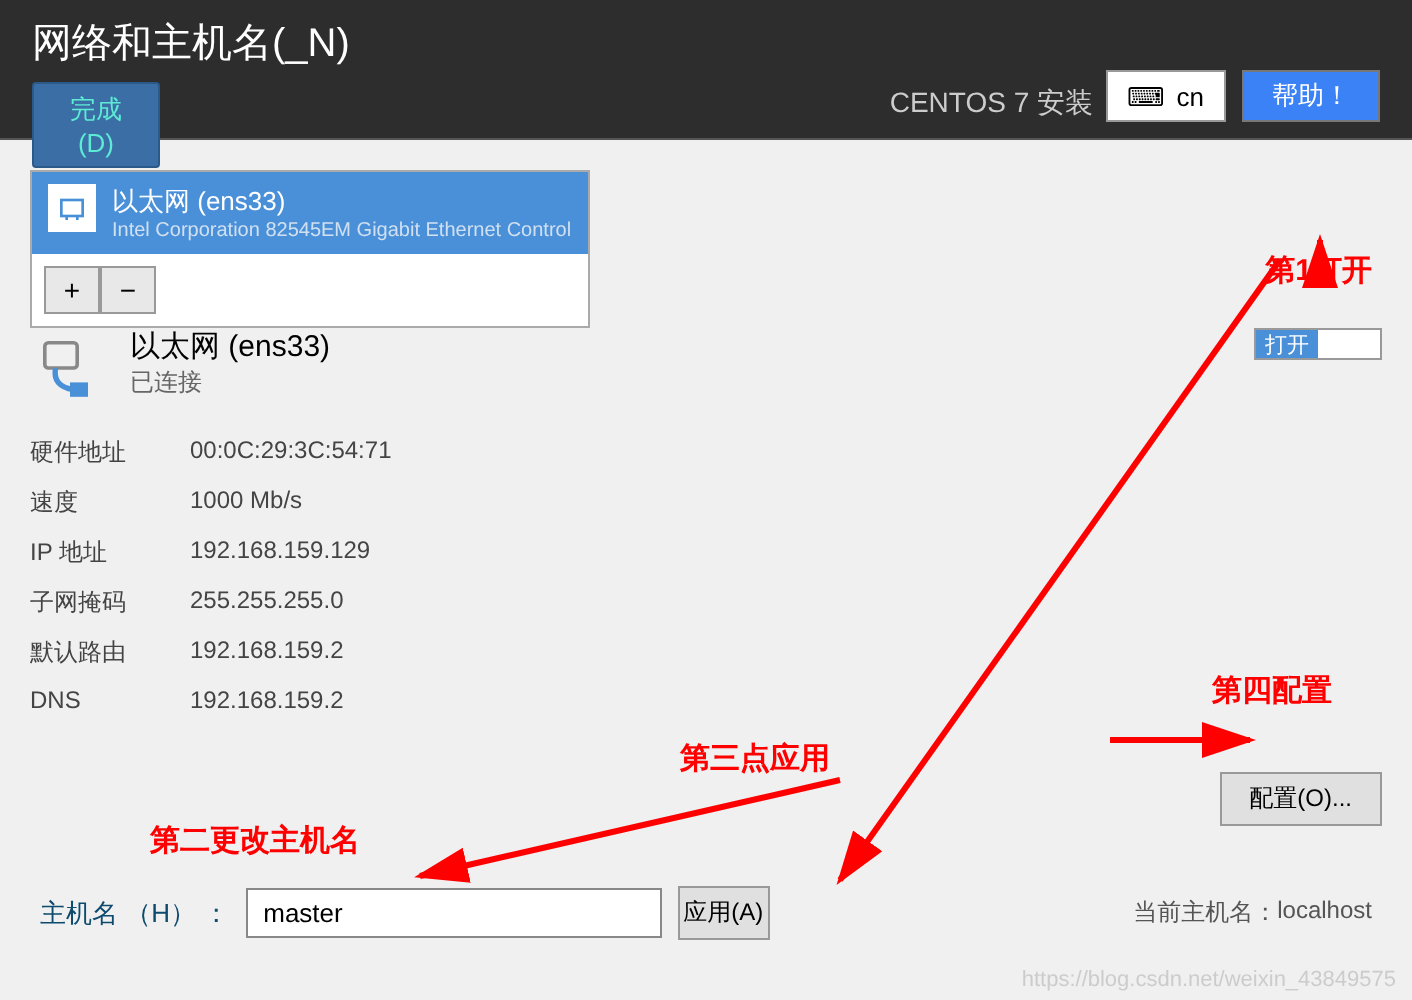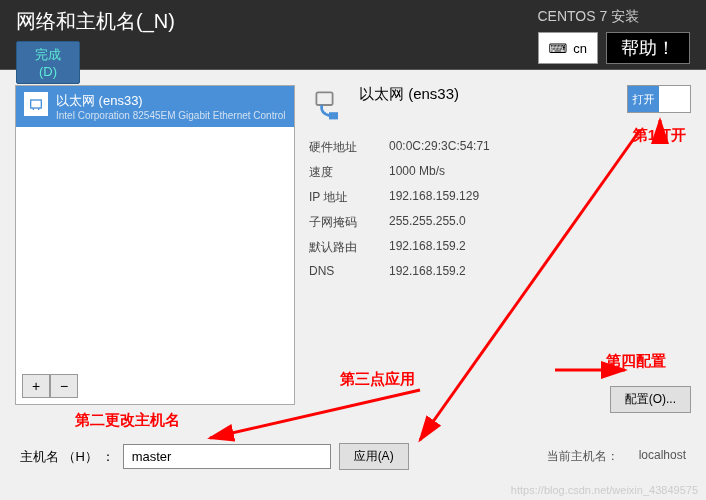--- a/index.html
+++ b/index.html
@@ -2,62 +2,62 @@
 <html><head>
   <meta charset="utf-8">
   <style>
     * { margin: 0; padding: 0; box-sizing: border-box; font-family: "Microsoft YaHei", sans-serif; }
     body { width: 706px; height: 500px; background: #f0f0f0; position: relative; overflow: hidden; }
     
     .header { background: #2d2d2d; color: #fff; height: 70px; padding: 8px 16px; display: flex; justify-content: space-between; border-bottom: 1px solid #555; }
     .header-left { display: flex; flex-direction: column; gap: 6px; }
     .header-title { font-size: 20px; }
     .done-btn { background: #3a6ea5; color: #5eead4; border: 1px solid #2a5a8a; padding: 4px 12px; font-size: 13px; cursor: pointer; border-radius: 2px; width: 64px; }
-    .header-right { display: flex; flex-direction: column; gap: 6px; }
+    .header-right { display: flex; flex-direction: row; gap: 6px; align-items: flex-end; }
     .install-title { font-size: 14px; color: #ccc; }
     .header-controls { display: flex; gap: 8px; }
     .lang-box { background: #fff; color: #000; padding: 3px 10px; display: flex; align-items: center; gap: 6px; font-size: 13px; border: 1px solid #999; }
-    .help-btn { background: #000000; color: #fff; border: 1px solid #777; padding: 3px 14px; font-size: 18px; cursor: pointer; }
+    .help-btn { background: #3b82f6; color: #fff; border: 1px solid #777; padding: 3px 14px; font-size: 13px; cursor: pointer; }
     
-    .main { padding: 15px; display: flex; gap: 14px; height: 350px; }
+    .main { padding: 15px; display: flex; height: 350px; flex-direction: column; }
     
     .network-list { width: 280px; border: 1px solid #aaa; background: #fff; display: flex; flex-direction: column; }
     .network-item { background: #4a90d9; color: #fff; padding: 6px 8px; display: flex; gap: 8px; }
     .net-icon { width: 24px; height: 24px; background: #fff; display: flex; align-items: center; justify-content: center; flex-shrink: 0; }
     .net-icon svg { width: 16px; height: 16px; }
     .net-info { overflow: hidden; }
     .net-name { font-size: 13px; }
     .net-desc { font-size: 10px; color: #d0e0f0; white-space: nowrap; overflow: hidden; }
     .list-body { flex: 1; background: #fff; }
     .list-controls { display: flex; padding: 6px; gap: 0; }
     .list-btn { width: 28px; height: 24px; background: #e8e8e8; border: 1px solid #999; font-size: 14px; cursor: pointer; }
     
     .detail { flex: 1; position: relative; }
     .detail-header { display: flex; justify-content: space-between; align-items: flex-start; margin-bottom: 14px; }
     .detail-title-row { display: flex; gap: 10px; }
     .detail-icon { width: 40px; height: 40px; display: flex; align-items: center; justify-content: center; }
     .detail-icon svg { width: 36px; height: 36px; }
     .detail-titles { }
     .detail-name { font-size: 15px; }
     .detail-status { font-size: 12px; color: #666; }
-    .toggle { width: 64px; height: 28px; background: #fff; border: 1px solid #999; display: flex; cursor: pointer; }
+    .toggle { width: 64px; height: 16px; background: #fff; border: 1px solid #999; display: flex; cursor: pointer; }
     .toggle-on { background: #4a90d9; color: #fff; width: 50%; display: flex; align-items: center; justify-content: center; font-size: 11px; }
     .toggle-off { width: 50%; }
     
     .info-grid { display: grid; grid-template-columns: 70px 1fr; gap: 8px 10px; font-size: 12px; color: #444; }
     .info-label { text-align: left; }
     .info-value { }
     
     .config-btn { position: absolute; right: 0; bottom: -8px; background: #e0e0e0; border: 1px solid #999; padding: 4px 14px; font-size: 12px; cursor: pointer; }
     
     .hostname-row { position: absolute; bottom: 30px; left: 20px; right: 20px; display: flex; align-items: center; gap: 8px; font-size: 13px; }
-    .hostname-label { color: #000000; }
+    .hostname-label { color: #0c4a6e; }
     .hostname-input { width: 208px; padding: 4px 8px; border: 1px solid #888; font-size: 13px; }
-    .apply-btn { background: #e0e0e0; border: 1px solid #999; padding: 4px 14px; font-size: 12px; cursor: pointer; }
-    .current-host { margin-left: auto; display: flex; gap: 20px; font-size: 12px; color: #555; }
+    .apply-btn { background: #e0e0e0; border: 1px solid #999; padding: 4px 2px; font-size: 12px; cursor: pointer; }
+    .current-host { margin-left: auto; display: flex; font-size: 12px; color: #555; }
     
     .watermark { position: absolute; bottom: 4px; right: 8px; font-size: 11px; color: #ccc; }
     
     .annotation { position: absolute; color: #ff0000; font-size: 15px; font-weight: bold; pointer-events: none; }
     .arrow { position: absolute; pointer-events: none; }
   </style>
 </head>
 <body>
 
 <div class="header">
@@ -103,20 +103,21 @@
       <div class="detail-title-row">
         <div class="detail-icon">
           <svg viewBox="0 0 40 40">
               <rect x="6" y="6" width="18" height="14" rx="2" fill="none" stroke="#888" stroke-width="2"></rect>
               <path d="M12 20 Q 10 30 22 32" fill="none" stroke="#4a90d9" stroke-width="3"></path>
               <rect x="20" y="28" width="10" height="8" fill="#4a90d9"></rect>
             </svg>
         </div>
         <div class="detail-titles">
           <div class="detail-name">以太网 (ens33)</div>
+          <div class="detail-status">已连接</div>
         </div>
       </div>
       <div class="toggle">
         <div class="toggle-on">打开</div>
         <div class="toggle-off"></div>
       </div>
     </div>
 
     <div class="info-grid">
       <div class="info-label">硬件地址</div>
@@ -145,21 +146,21 @@
     <span>当前主机名：</span>
     <span>localhost</span>
   </div>
 </div>
 
 <div class="watermark">https://blog.csdn.net/weixin_43849575</div>
 
 <div class="annotation" style="top:126px; right:20px;">第1打开</div>
 <div class="annotation" style="top:411px; left:75px;">第二更改主机名</div>
 <div class="annotation" style="top:370px; left:340px;">第三点应用</div>
-<div class="annotation" style="top:352px; right:40px;text-align:center;">第四配置</div>
+<div class="annotation" style="top:336px; right:40px;text-align:center;">第四配置</div>
 
 <svg class="arrow" style="top:0;left:0;width:706px;height:500px;">
   <defs>
       <marker id="ah" markerWidth="10" markerHeight="10" refX="8" refY="3" orient="auto">
         <path d="M0,0 L9,3 L0,6 Z" fill="#ff0000"></path>
       </marker>
     </defs>
   <line x1="660" y1="138" x2="660" y2="120" stroke="#ff0000" stroke-width="3" marker-end="url(#ah)"></line>
   <line x1="420" y1="390" x2="210" y2="438" stroke="#ff0000" stroke-width="3" marker-end="url(#ah)"></line>
   <line x1="640" y1="130" x2="420" y2="440" stroke="#ff0000" stroke-width="3" marker-end="url(#ah)"></line>

